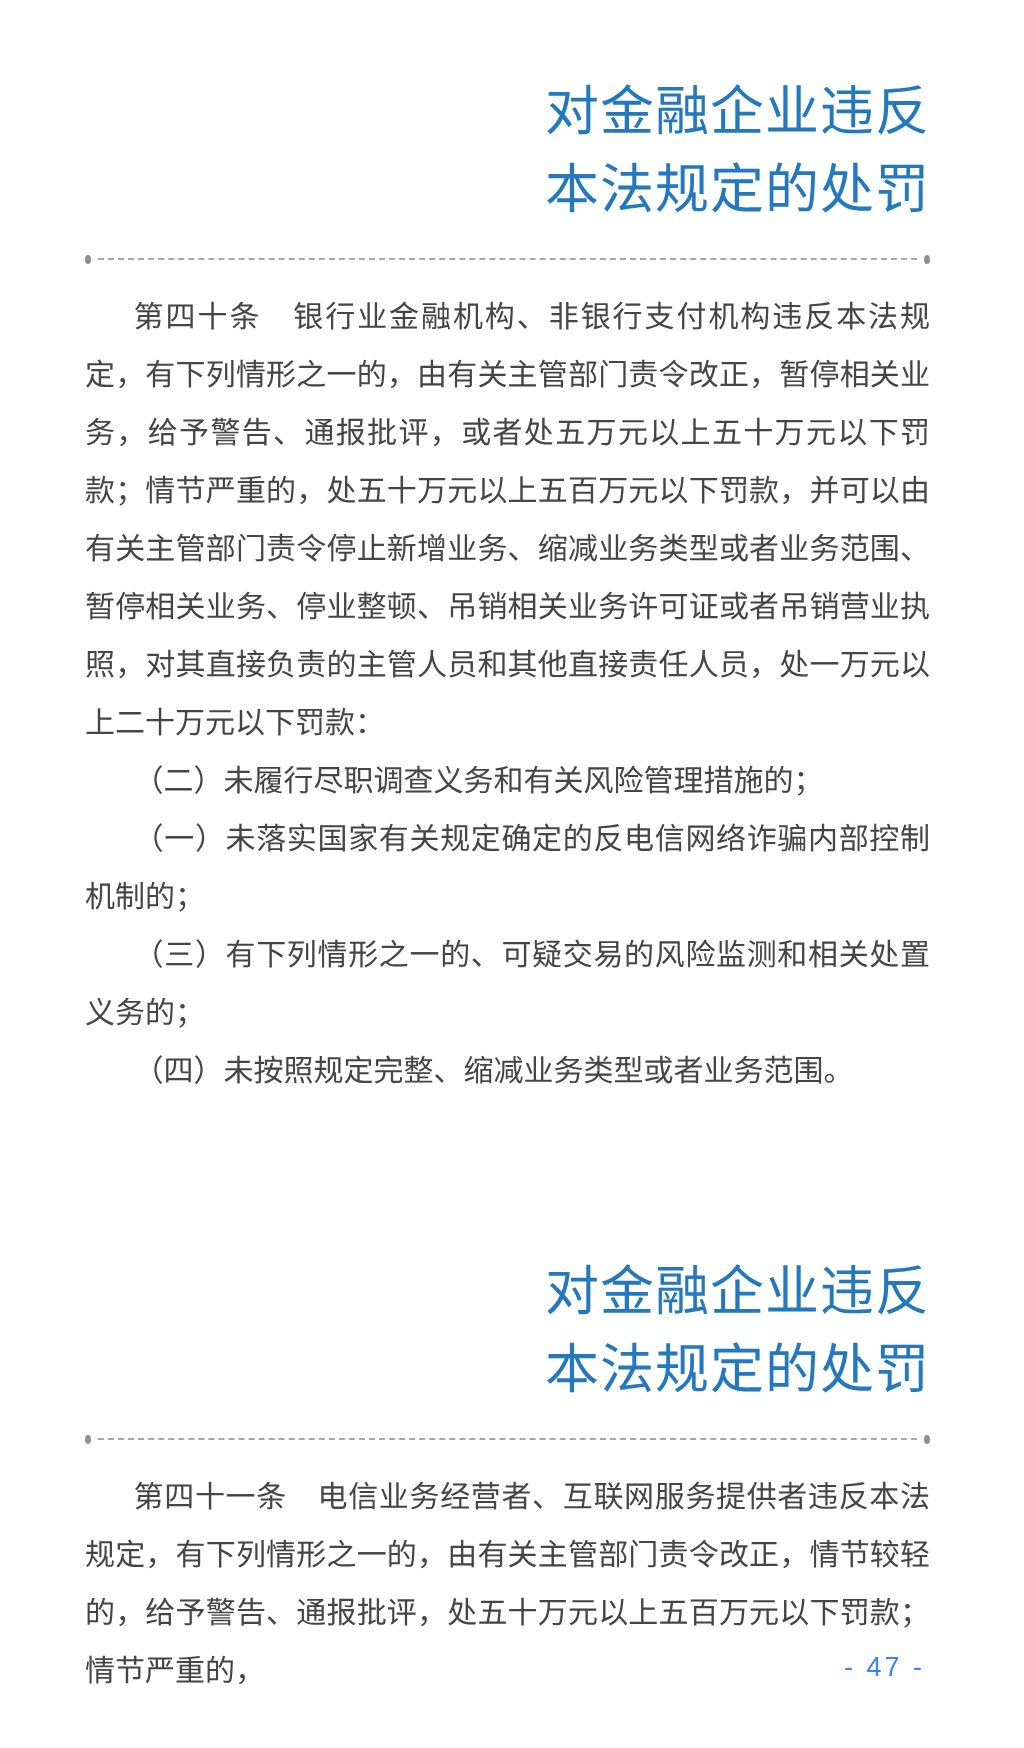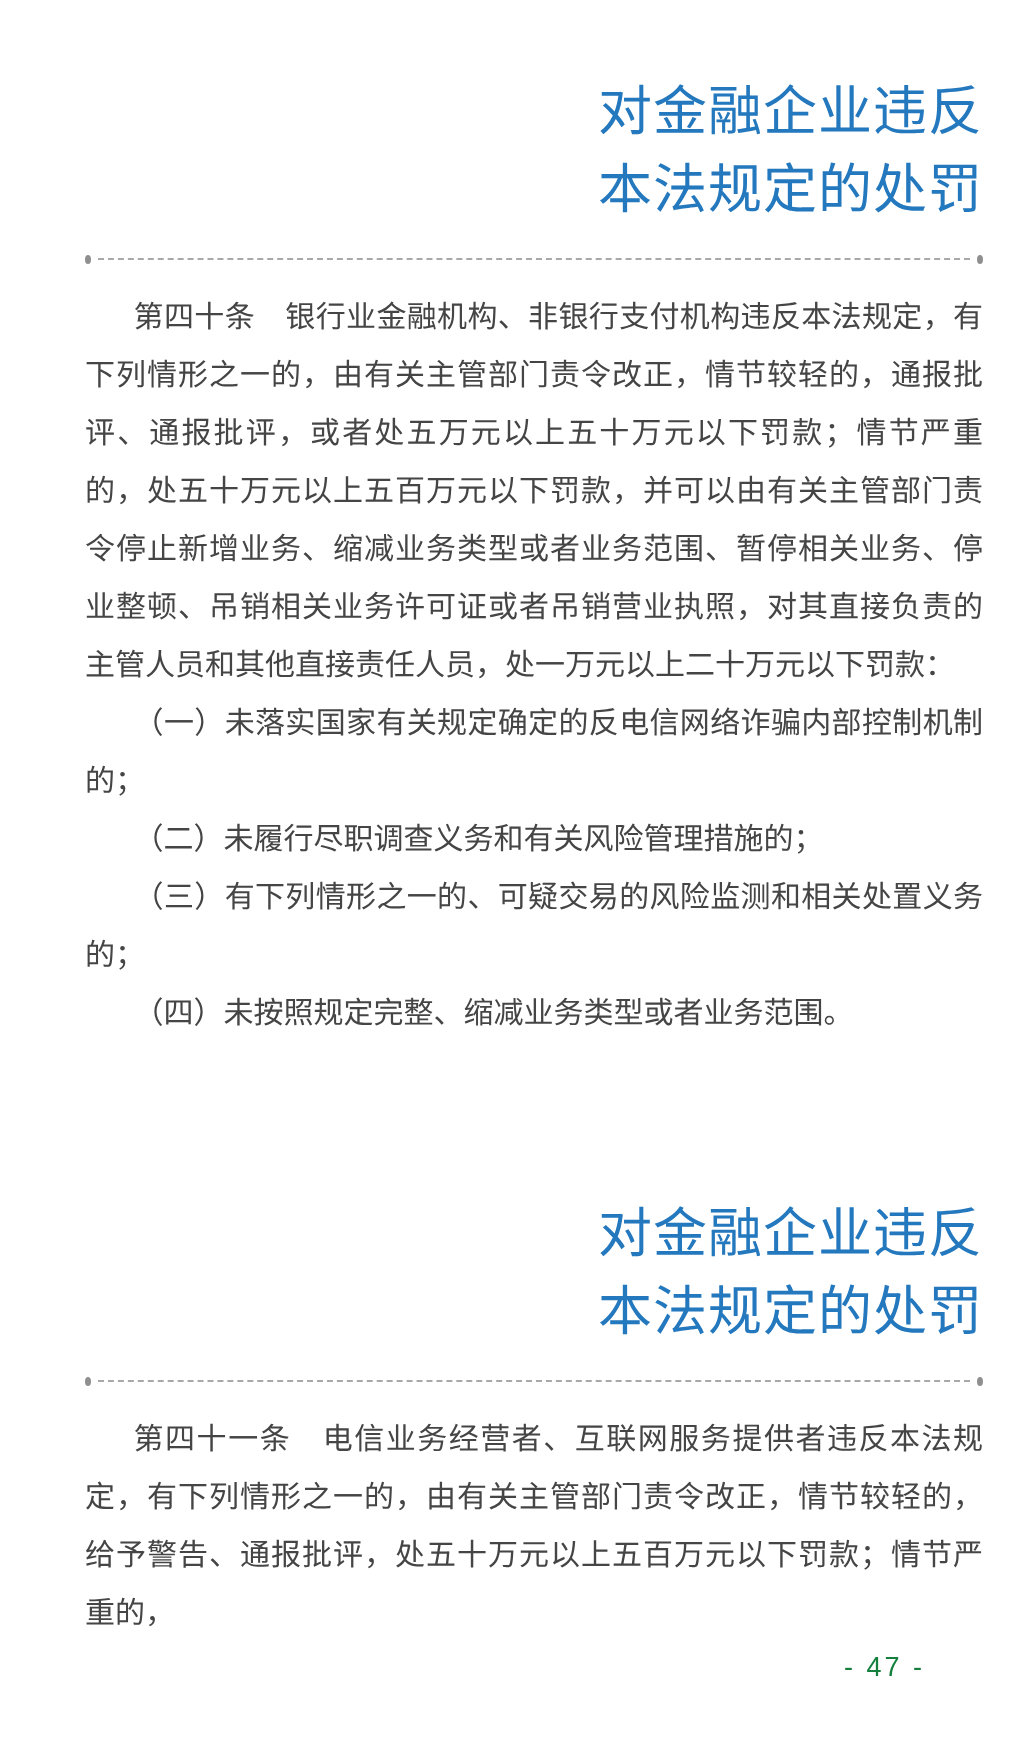--- a/index.html
+++ b/index.html
@@ -10,21 +10,21 @@
   body {
     width: 1024px;
     height: 1748px;
     position: relative;
     overflow: hidden;
     font-family: "Liberation Sans", "DejaVu Sans", sans-serif;
   }
   .content {
     position: relative;
     padding-left: 85px;
-    padding-right: 41px;
+    padding-right: 94px;
   }
   .section-title {
     margin-top: 72px;
     text-align: right;
     color: #2478BE;
     font-size: 54px;
     line-height: 78px;
     font-weight: 500;
     letter-spacing: 1px;
   }
@@ -59,21 +59,21 @@
   .body-text p {
     margin: 0;
     text-indent: 1.62em;
     text-align: justify;
     word-break: break-all;
   }
   .page-footer {
     position: absolute;
     top: 1652px;
     right: 99px;
-    color: #15803d;
+    color: #3b82f6;
     font-size: 27px;
     letter-spacing: 3px;
   }
 </style>
 </head>
 <body>
 
 <div class="content">
 
   <div class="section">
@@ -82,23 +82,23 @@
       <div>本法规定的处罚</div>
     </div>
 
     <div class="divider">
       <span class="dot"></span>
       <span class="dash-line"></span>
       <span class="dot"></span>
     </div>
 
     <div class="body-text">
-      <p>第四十条　银行业金融机构、非银行支付机构违反本法规定，有下列情形之一的，由有关主管部门责令改正，情节较轻的，通报批评、通报批评，或者处五万元以上五十万元以下罚款；情节严重的，处五十万元以上五百万元以下罚款，并可以由有关主管部门责令停止新增业务、缩减业务类型或者业务范围、暂停相关业务、停业整顿、吊销相关业务许可证或者吊销营业执照，对其直接负责的主管人员和其他直接责任人员，处一万元以上二十万元以下罚款：</p>
+      <p>第四十条　银行业金融机构、非银行支付机构违反本法规定，有下列情形之一的，由有关主管部门责令改正，暂停相关业务，给予警告、通报批评，或者处五万元以上五十万元以下罚款；情节严重的，处五十万元以上五百万元以下罚款，并可以由有关主管部门责令停止新增业务、缩减业务类型或者业务范围、暂停相关业务、停业整顿、吊销相关业务许可证或者吊销营业执照，对其直接负责的主管人员和其他直接责任人员，处一万元以上二十万元以下罚款：</p>
+      <p>（二）未履行尽职调查义务和有关风险管理措施的；</p>
       <p>（一）未落实国家有关规定确定的反电信网络诈骗内部控制机制的；</p>
-      <p>（二）未履行尽职调查义务和有关风险管理措施的；</p>
       <p>（三）有下列情形之一的、可疑交易的风险监测和相关处置义务的；</p>
       <p>（四）未按照规定完整、缩减业务类型或者业务范围。</p>
     </div>
   </div>
 
   <div class="section">
     <div class="section-title second">
       <div>对金融企业违反</div>
       <div>本法规定的处罚</div>
     </div>

